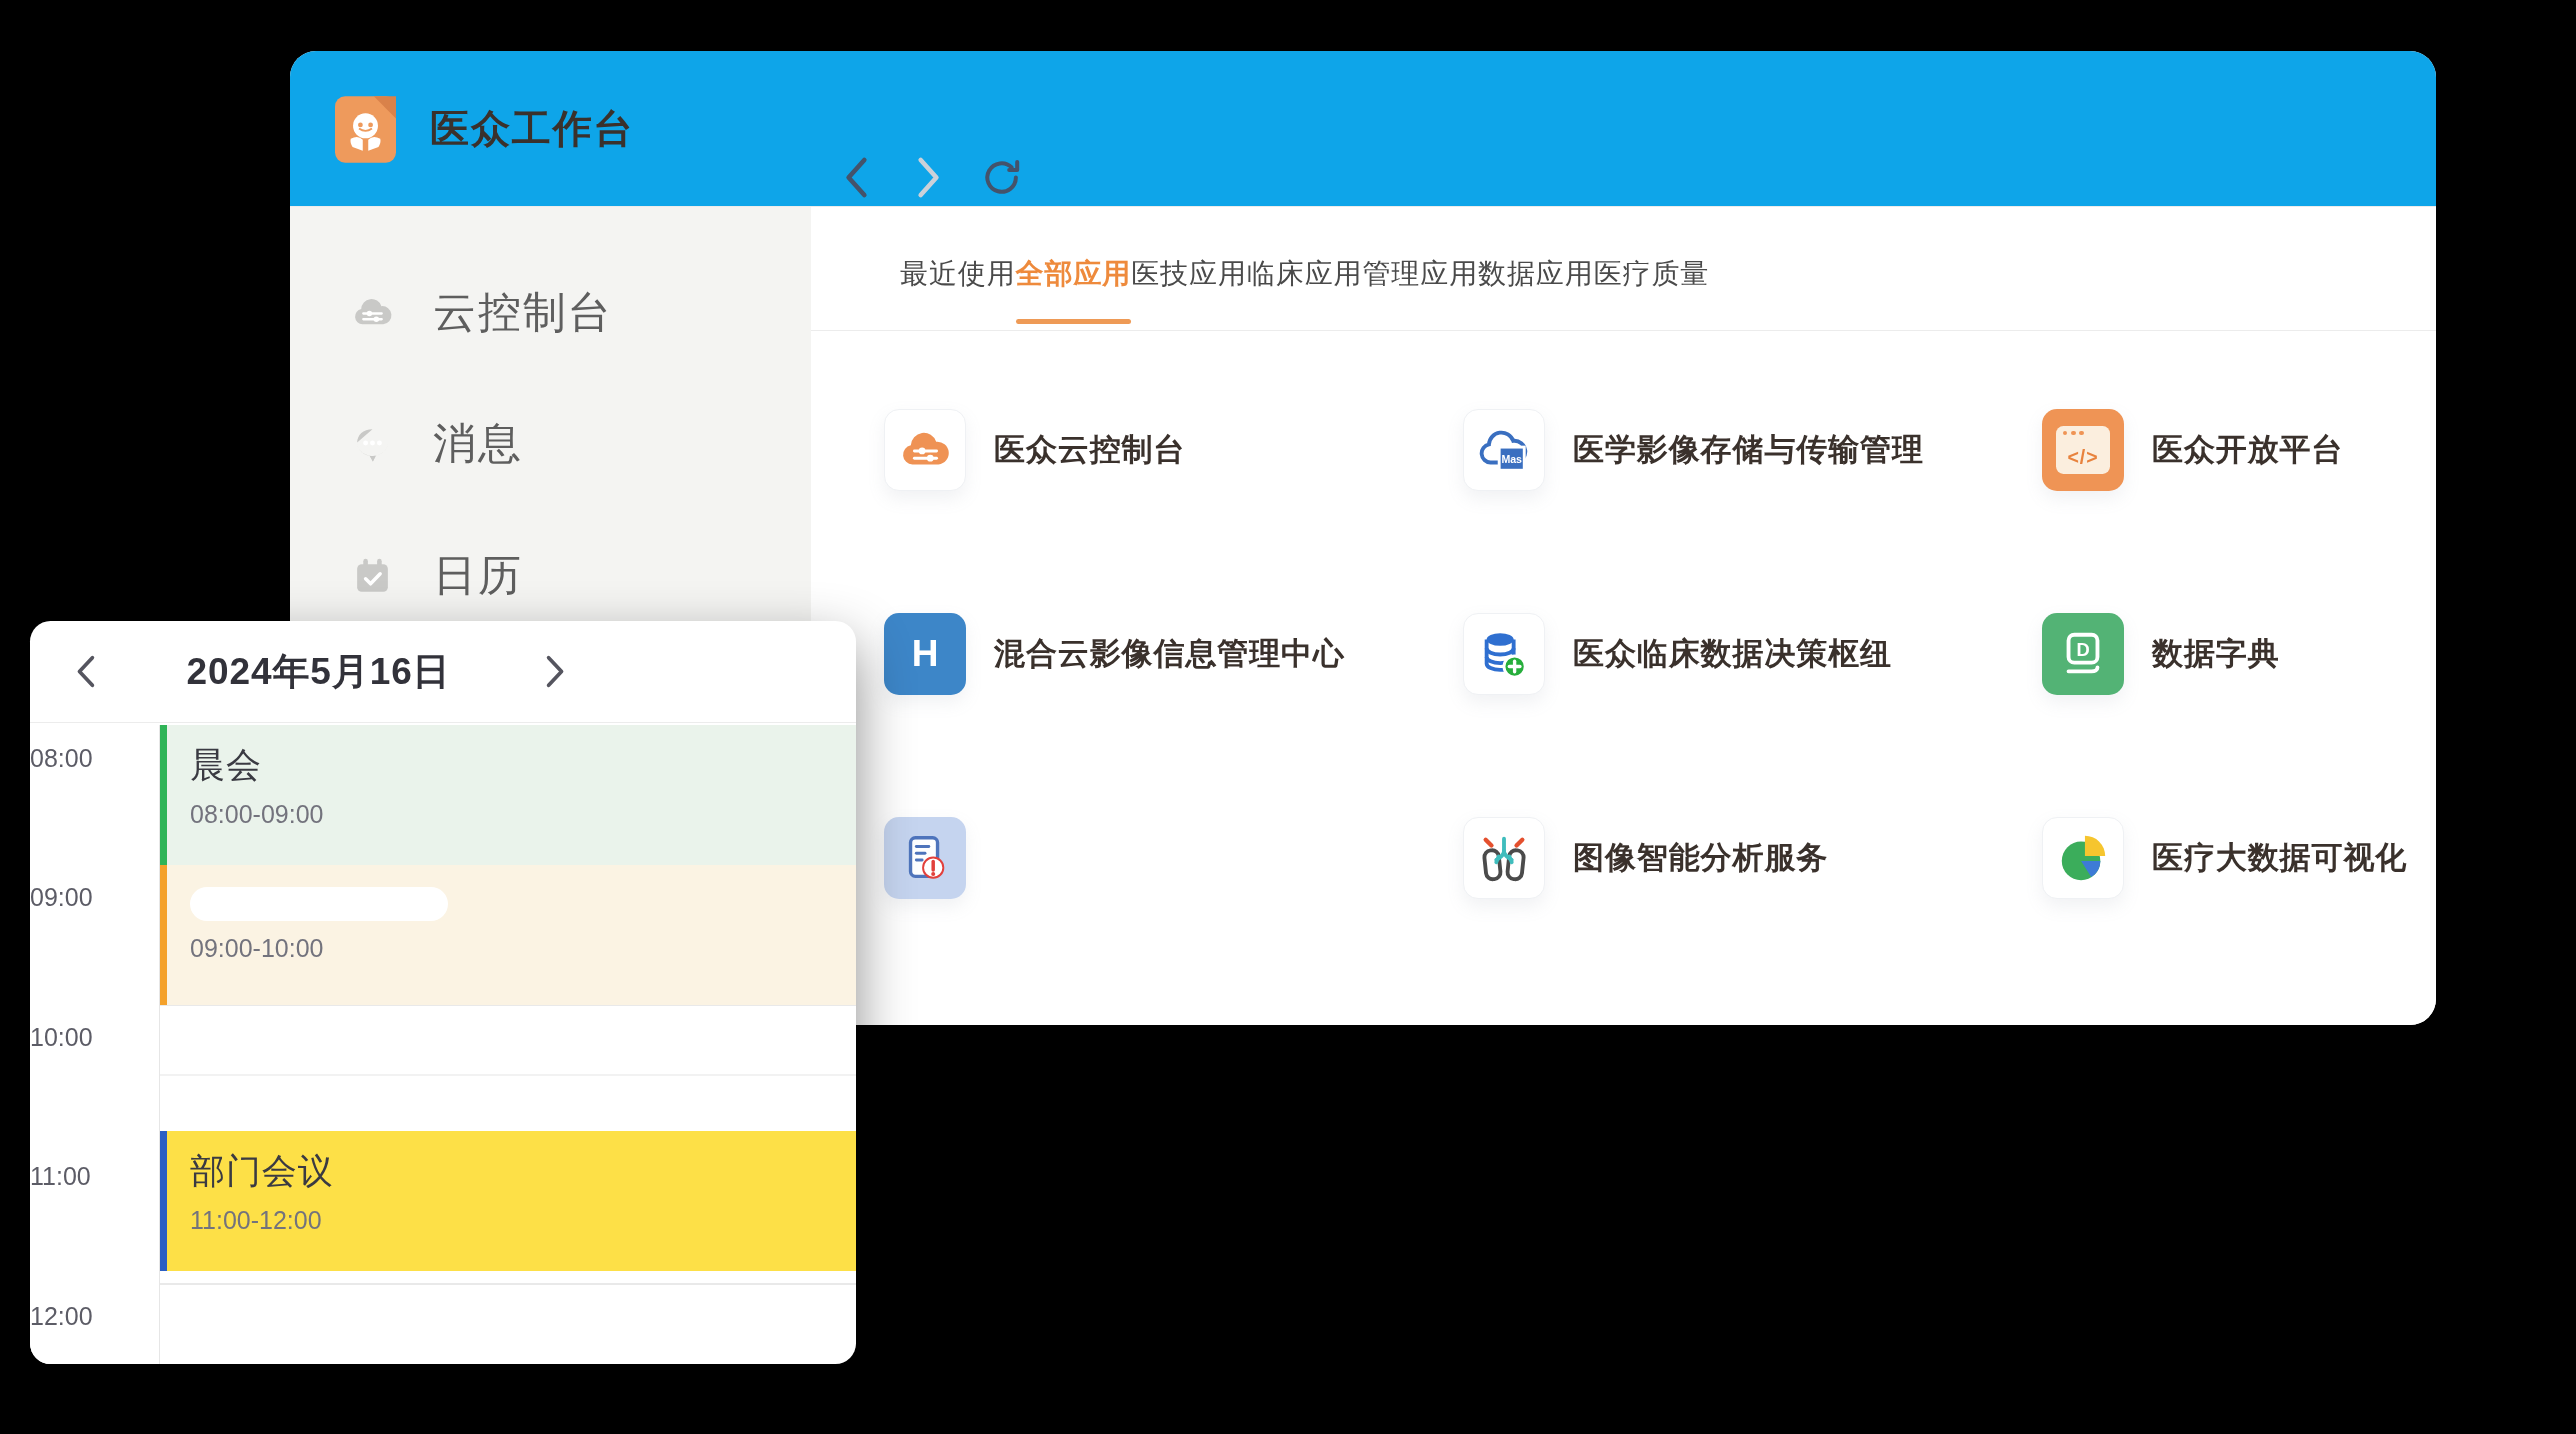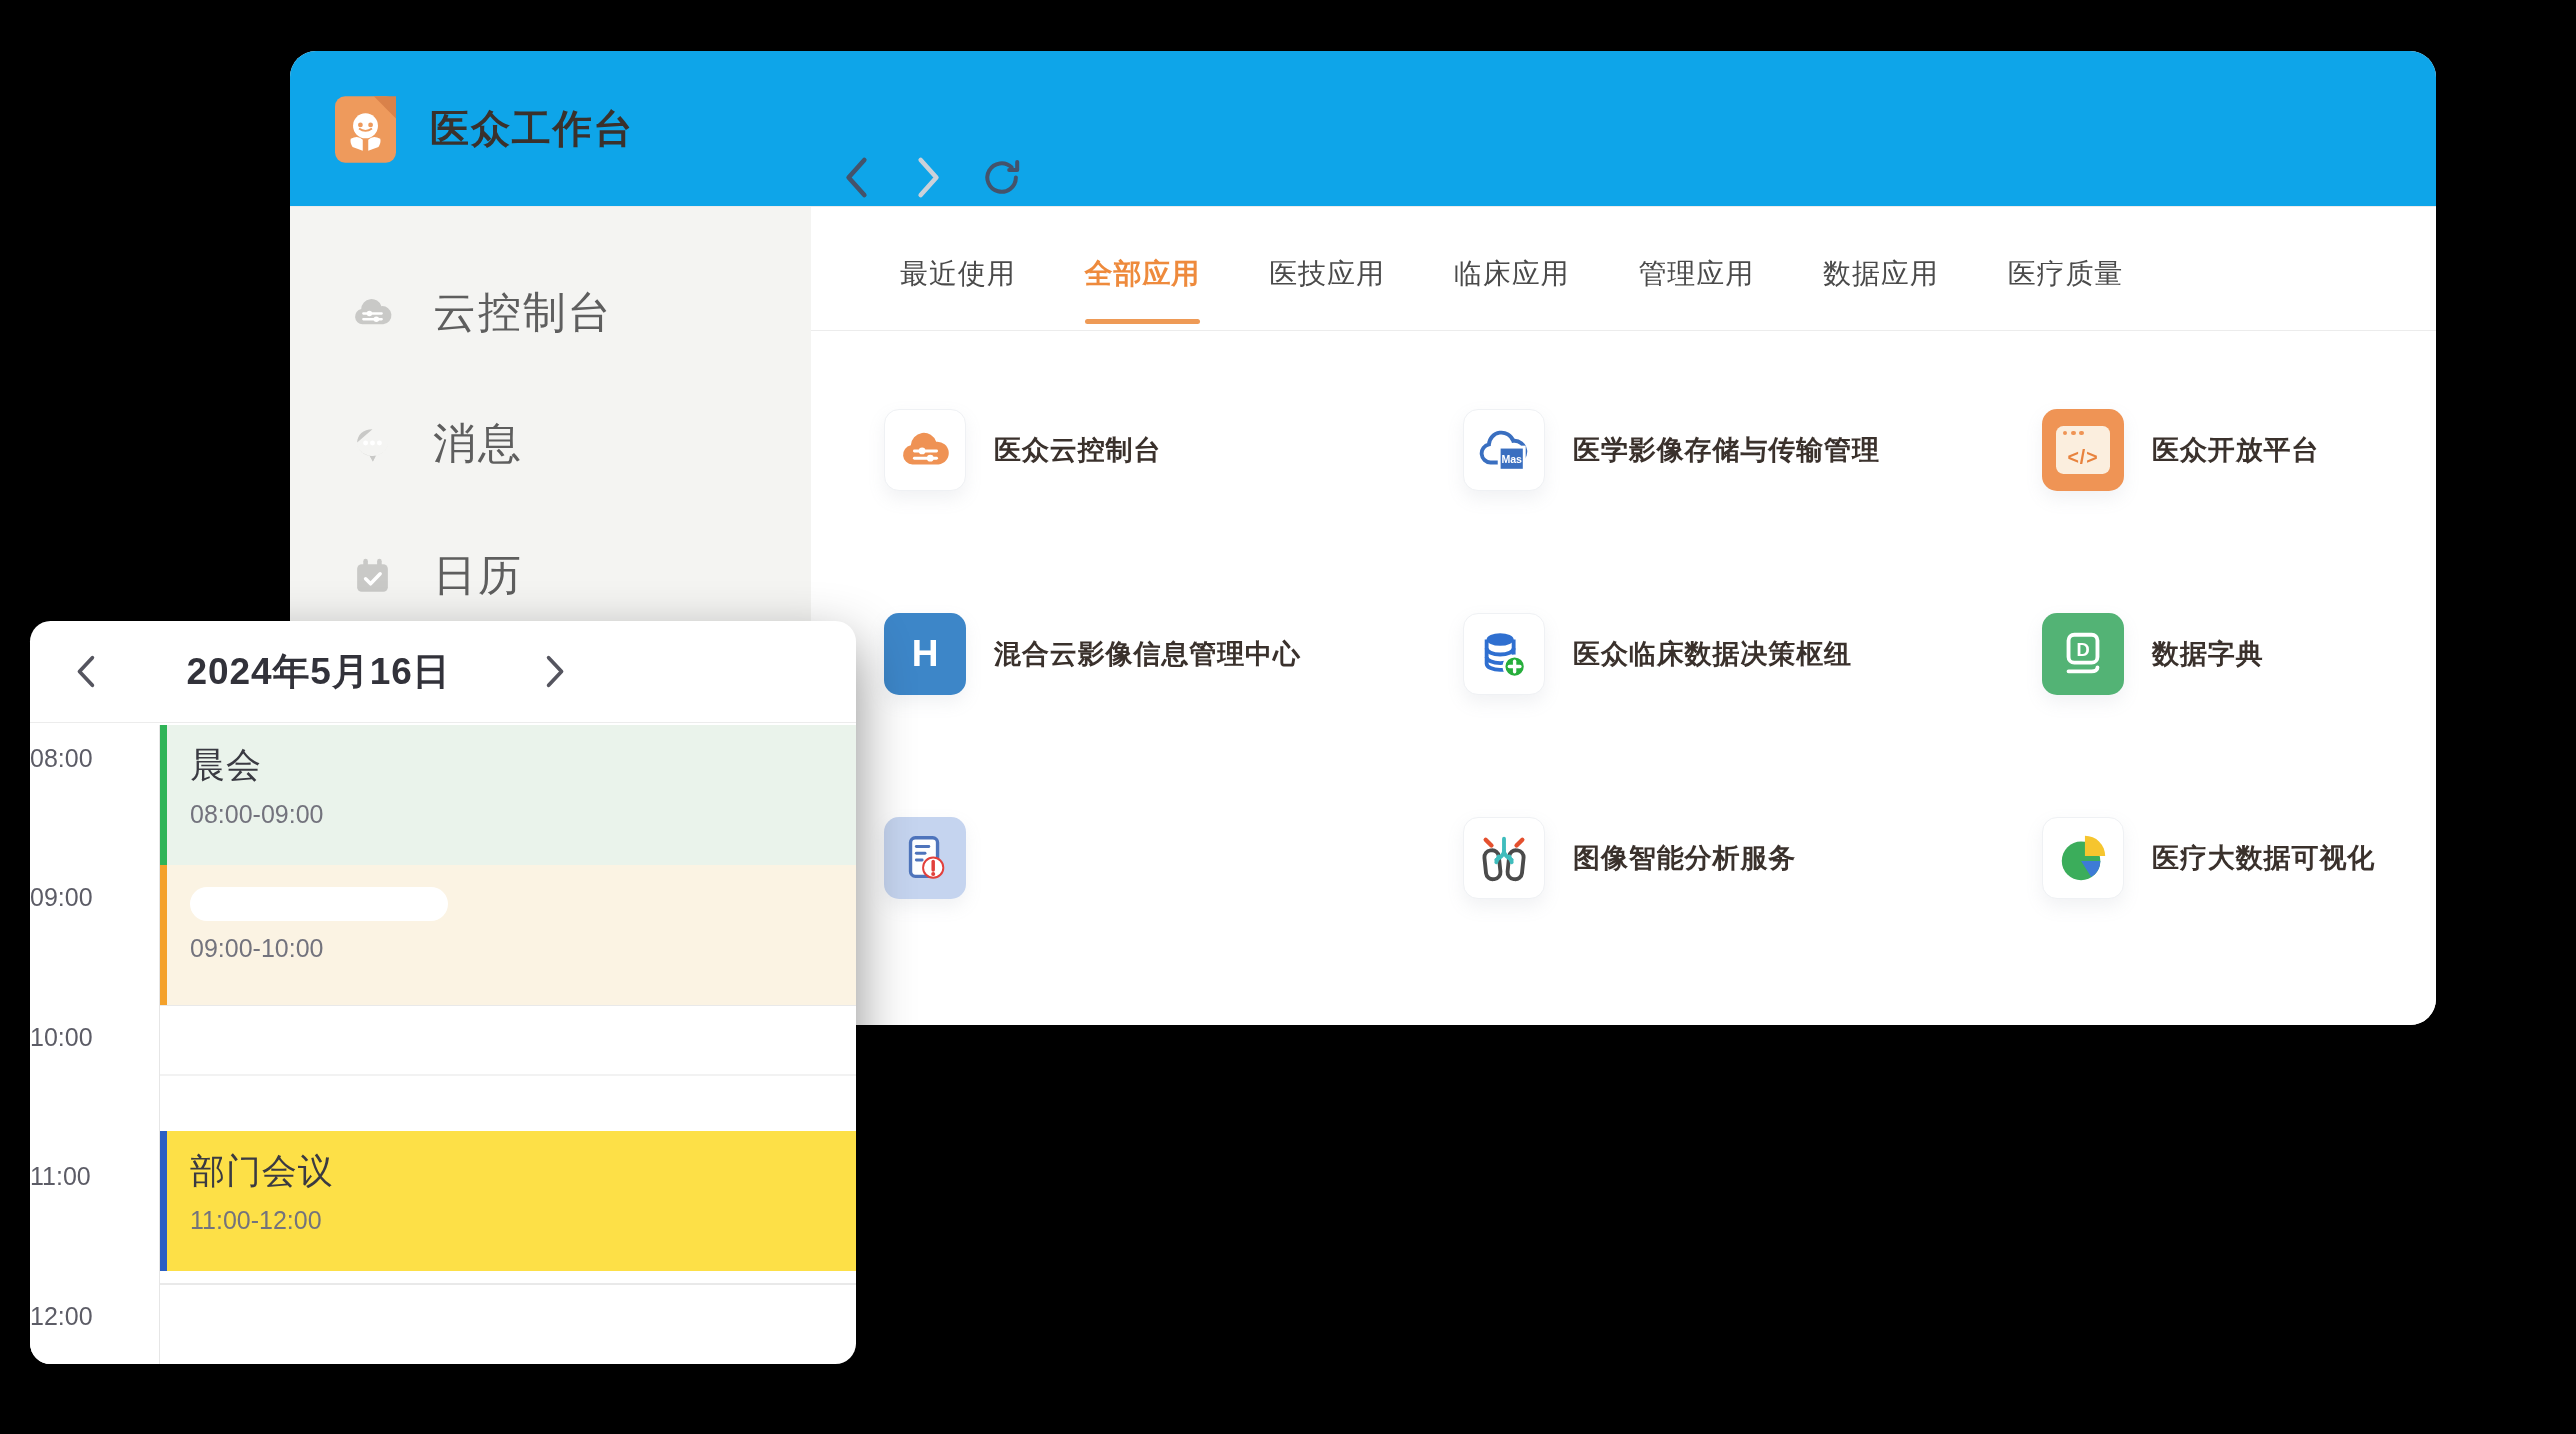--- a/index.html
+++ b/index.html
@@ -20,40 +20,40 @@
 
   
   .sidebar{position:absolute;left:0;top:156px;width:521px;height:818px;background:#f4f4f2;}
   .side-item{position:absolute;left:61px;height:52px;display:flex;align-items:center;gap:39px;cursor:pointer;}
   .side-item .s-ico{width:43px;height:43px;}
   .side-label{font-size:43px;color:#5e5e5e;letter-spacing:1.9px;}
   .si-0{top:80px;} .si-1{top:211px;} .si-2{top:343px;}
 
   
   .content{position:absolute;left:521px;top:156px;width:1625px;height:818px;background:#fff;}
-  .tabbar{position:relative;height:124px;padding:48px 0 0 89px;display:flex;gap:69px;
+  .tabbar{position:relative;height:124px;padding:48px 0 0 89px;display:flex;
           border-bottom:1.9px solid #ececec;}
   .tab{position:relative;font-size:28px;color:#4a4a4a;letter-spacing:0.9px;cursor:pointer;
        padding-bottom:41px;}
   .tab.active{color:#ee8a3c;font-weight:700;}
   .tab.active::after{content:"";position:absolute;left:0;right:0;bottom:5.6px;height:5.6px;
        border-radius:2.8px;background:#ee9a56;}
 
   .grid{margin:78px 0 0 73px;display:grid;grid-template-columns:579px 579px 579px;
         grid-auto-rows:204px;}
   .cell{display:flex;align-items:flex-start;gap:28px;cursor:pointer;}
   .card{width:82px;height:82px;border-radius:15px;background:#fff;border:1.9px solid #eff1f4;
         box-shadow:0 7.4px 17px rgba(140,149,165,.12);display:flex;align-items:center;justify-content:center;
         flex:0 0 auto;overflow:hidden;}
   .card.tile{border:none;}
   .tile-orange{background:#ef9455;}
   .tile-blue{background:#3d86c8;}
   .tile-green{background:#53b375;}
   .tile-peri{background:#c5d4ef;}
-  .app-label{height:82px;display:flex;align-items:center;font-size:27px;font-weight:600;
+  .app-label{height:82px;display:flex;align-items:center;font-size:31px;font-weight:600;
              color:#3a312c;letter-spacing:0.9px;white-space:nowrap;}
   .h-letter{font-size:37px;font-weight:700;color:#fff;}
   .browser{width:54px;height:48px;border-radius:7.4px;background:#fbeede;position:relative;}
   .b-dots{position:absolute;left:6.5px;top:4.7px;display:flex;gap:3.7px;}
   .b-dots i{width:4.7px;height:4.7px;border-radius:50%;background:#ef9455;}
   .b-code{position:absolute;left:0;right:0;top:15px;bottom:0;display:flex;align-items:center;
           justify-content:center;color:#e8823d;font-weight:700;font-size:19.5px;letter-spacing:0.9px;}
 
   
   .cal{position:absolute;left:30px;top:621px;width:826px;height:743px;background:#fff;

